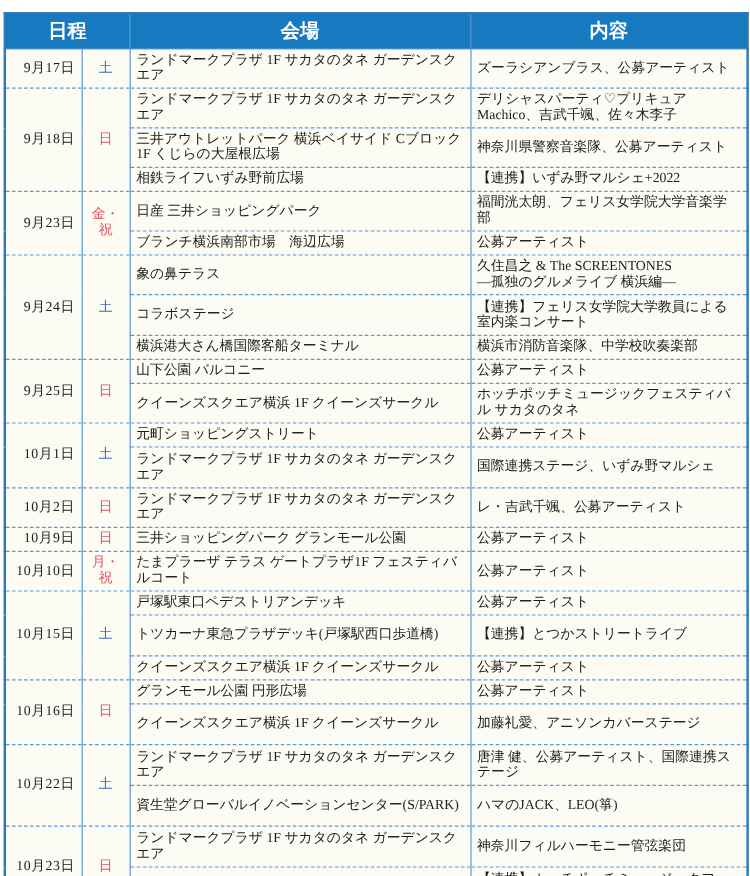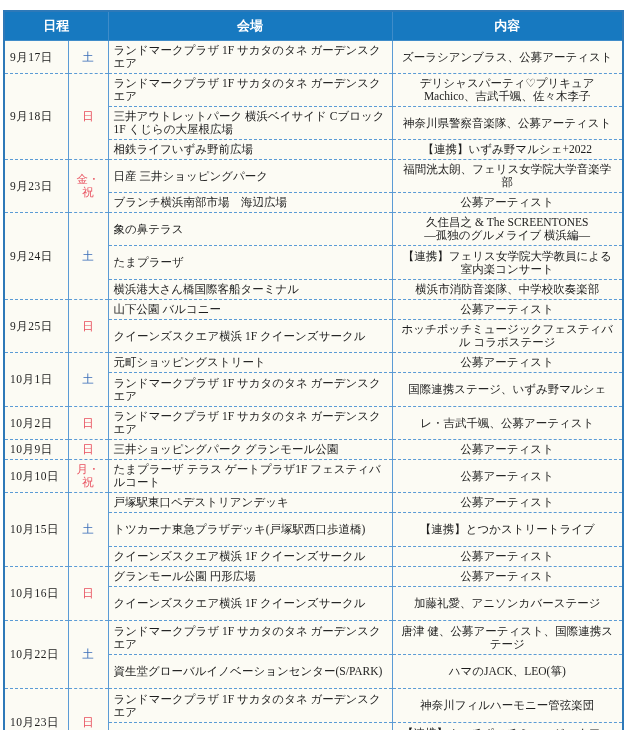--- a/index.html
+++ b/index.html
@@ -10,34 +10,34 @@
   .page{ width:625px; height:730px; box-sizing:border-box; padding:10px 3px 8px 3px; }
   table.schedule{
     width:619px; table-layout:fixed; border-collapse:collapse;
     border:2px solid #2e79b8; background:#fcfbf4;
   }
   col.c-date{ width:64px; } col.c-day{ width:40px; }
   col.c-venue{ width:284px; } col.c-content{ width:231px; }
   th{
     background:#1779c0; color:#ffffff;
     font-family:"Liberation Sans","DejaVu Sans",sans-serif;
-    font-weight:bold; font-size:13px; height:26px; text-align:center;
+    font-weight:bold; font-size:16px; height:26px; text-align:center;
     border:1px solid #3f8cc9;
   }
   td{
     border-top:1px dashed #5b9bd5; border-bottom:1px dashed #5b9bd5;
     border-left:1px solid #5b9bd5; border-right:1px solid #5b9bd5;
     font-size:11.5px; line-height:13px; padding:3px 5px; vertical-align:middle;
   }
-  td.date{ text-align:left; letter-spacing:0.5px; }
+  td.date{ text-align:right; letter-spacing:0.5px; }
   td.day{ text-align:center; border-left:1px dashed #5b9bd5; }
   td.day.blue{ color:#3a6db8; }
   td.day.red{ color:#e8505e; }
   td.venue{ text-align:left; }
-  td.content{ text-align:center; white-space:pre-line; }
+  td.content{ text-align:left; white-space:pre-line; }
   tr.tall td{ height:27px; }
 </style>
 </head>
 <body>
 
 <div class="page">
 <table class="schedule">
   <colgroup>
         <col class="c-date">
         <col class="c-day">
@@ -88,37 +88,37 @@
     </tr>
 
     <tr>
       <td class="date" rowspan="3">9月24日</td>
       <td class="day blue" rowspan="3">土</td>
       <td class="venue">象の鼻テラス</td>
       <td class="content">久住昌之 &amp; The SCREENTONES
 ―孤独のグルメライブ 横浜編―</td>
     </tr>
     <tr class="tall">
-      <td class="venue">たまプラーザ</td>
+      <td class="venue">コラボステージ</td>
       <td class="content">【連携】フェリス女学院大学教員による室内楽コンサート</td>
     </tr>
     <tr>
       <td class="venue">横浜港大さん橋国際客船ターミナル</td>
       <td class="content">横浜市消防音楽隊、中学校吹奏楽部</td>
     </tr>
 
     <tr>
       <td class="date" rowspan="2">9月25日</td>
       <td class="day red" rowspan="2">日</td>
       <td class="venue">山下公園 バルコニー</td>
       <td class="content">公募アーティスト</td>
     </tr>
     <tr>
       <td class="venue">クイーンズスクエア横浜 1F クイーンズサークル</td>
-      <td class="content">ホッチポッチミュージックフェスティバル コラボステージ</td>
+      <td class="content">ホッチポッチミュージックフェスティバル サカタのタネ</td>
     </tr>
 
     <tr>
       <td class="date" rowspan="2">10月1日</td>
       <td class="day blue" rowspan="2">土</td>
       <td class="venue">元町ショッピングストリート</td>
       <td class="content">公募アーティスト</td>
     </tr>
     <tr class="tall">
       <td class="venue">ランドマークプラザ 1F サカタのタネ ガーデンスクエア</td>

